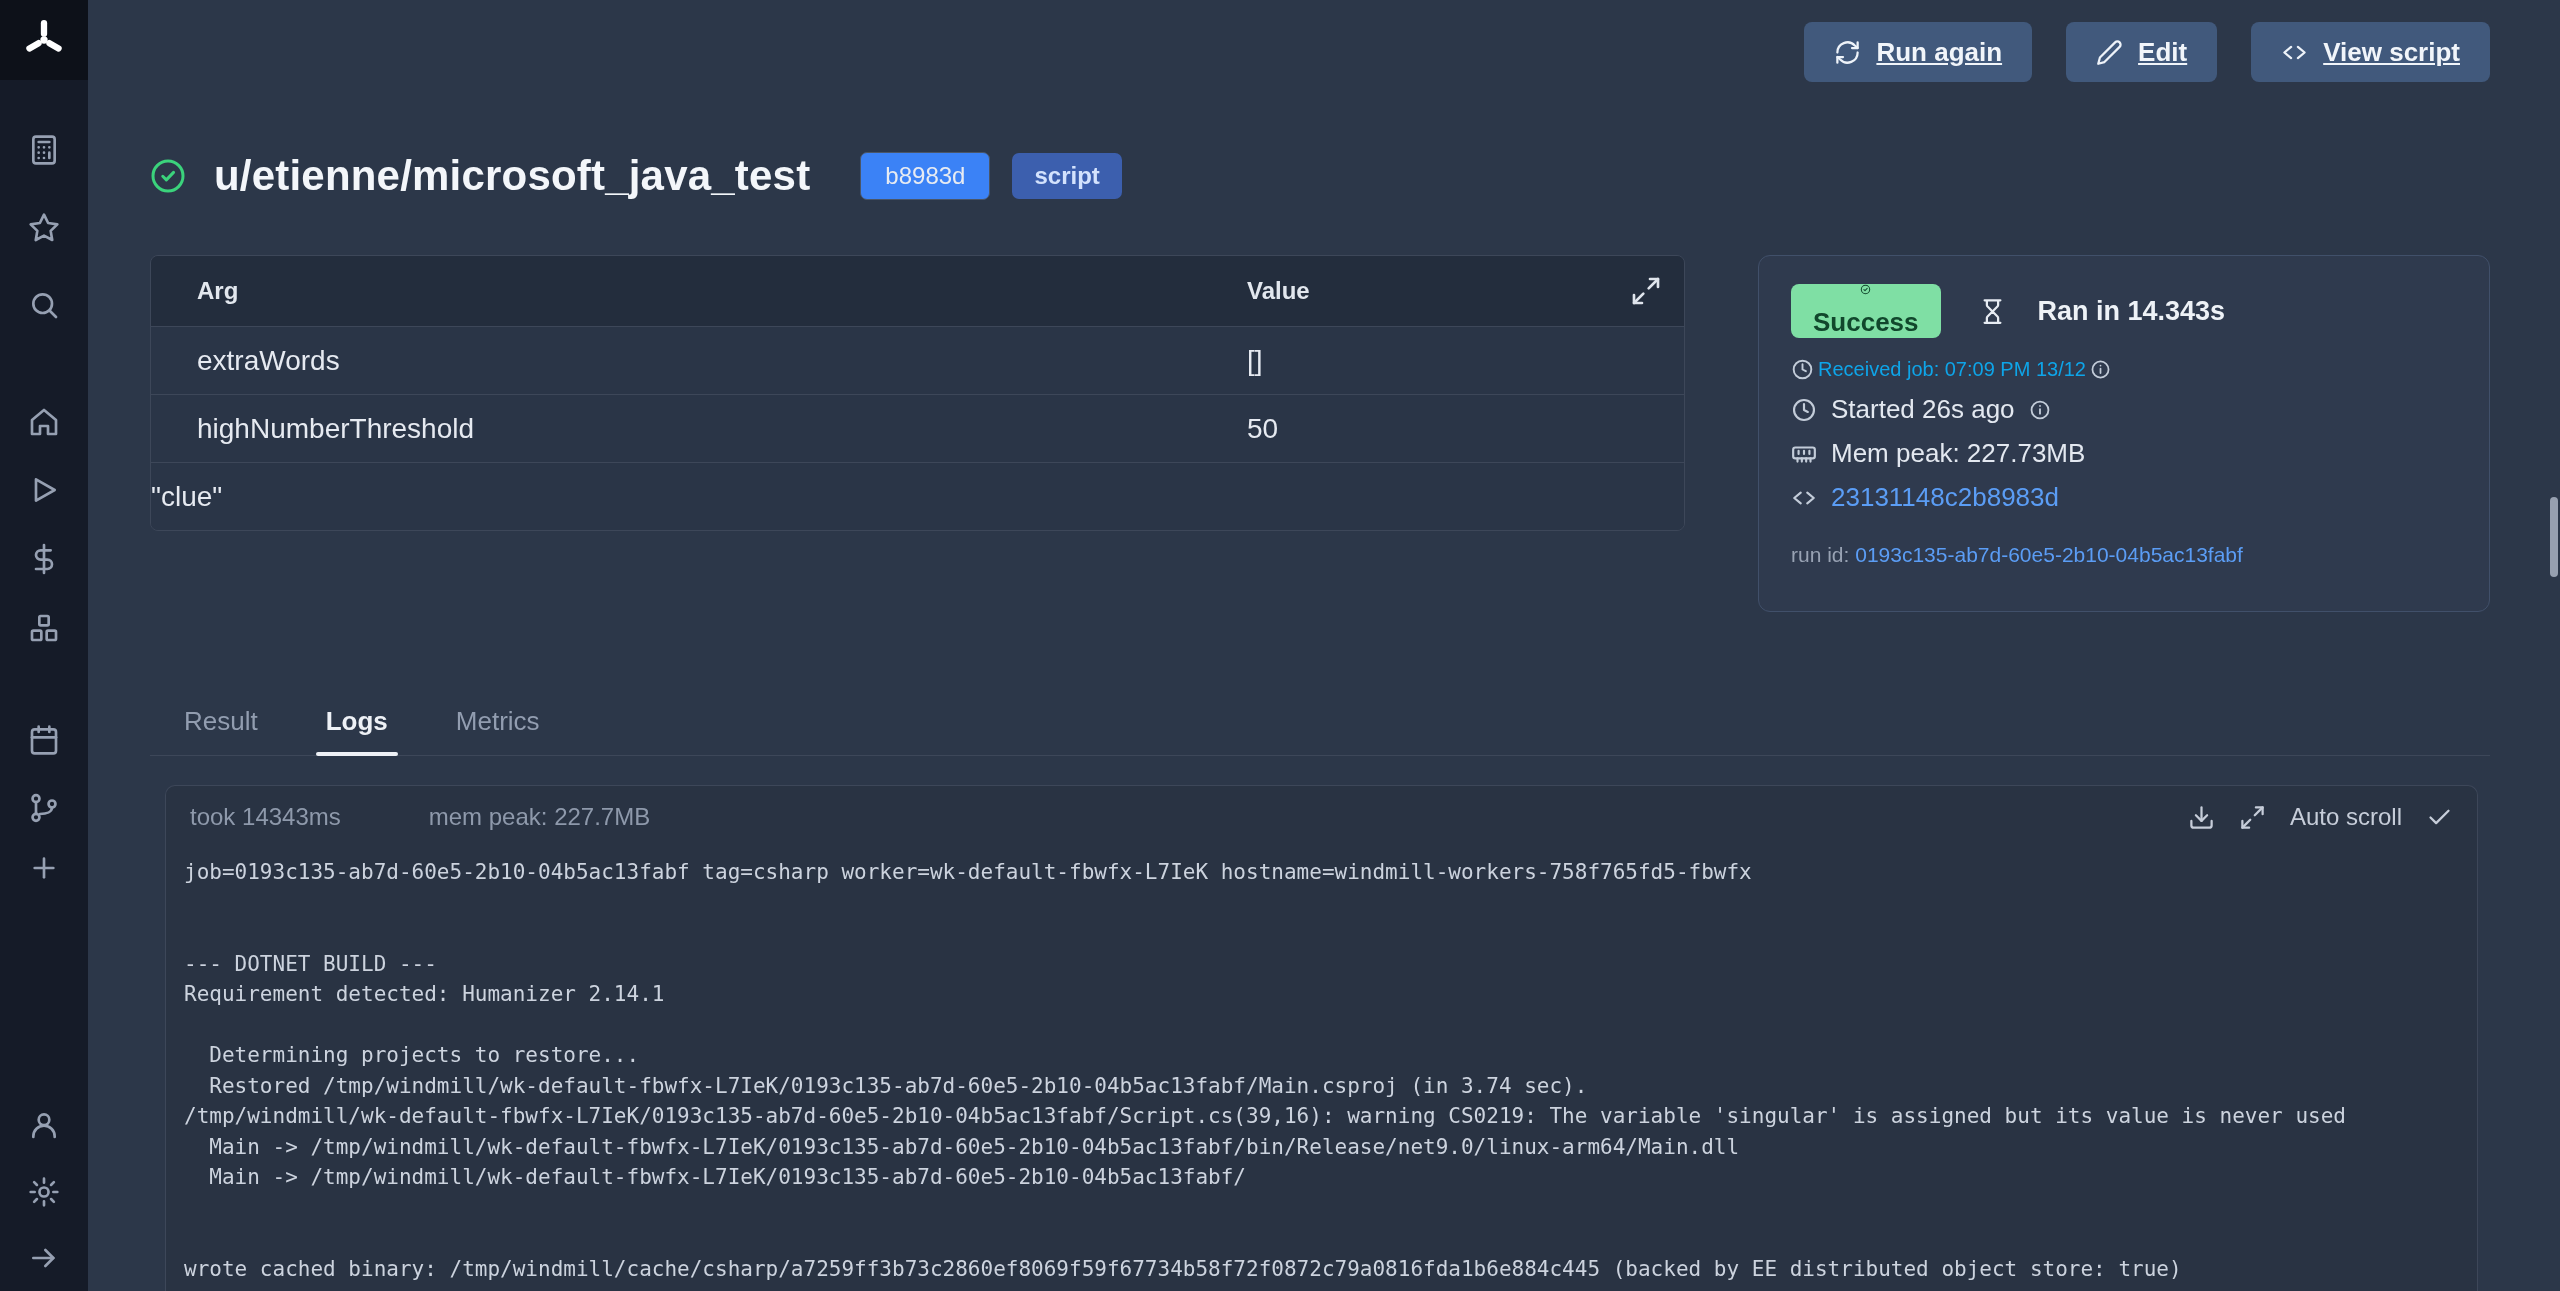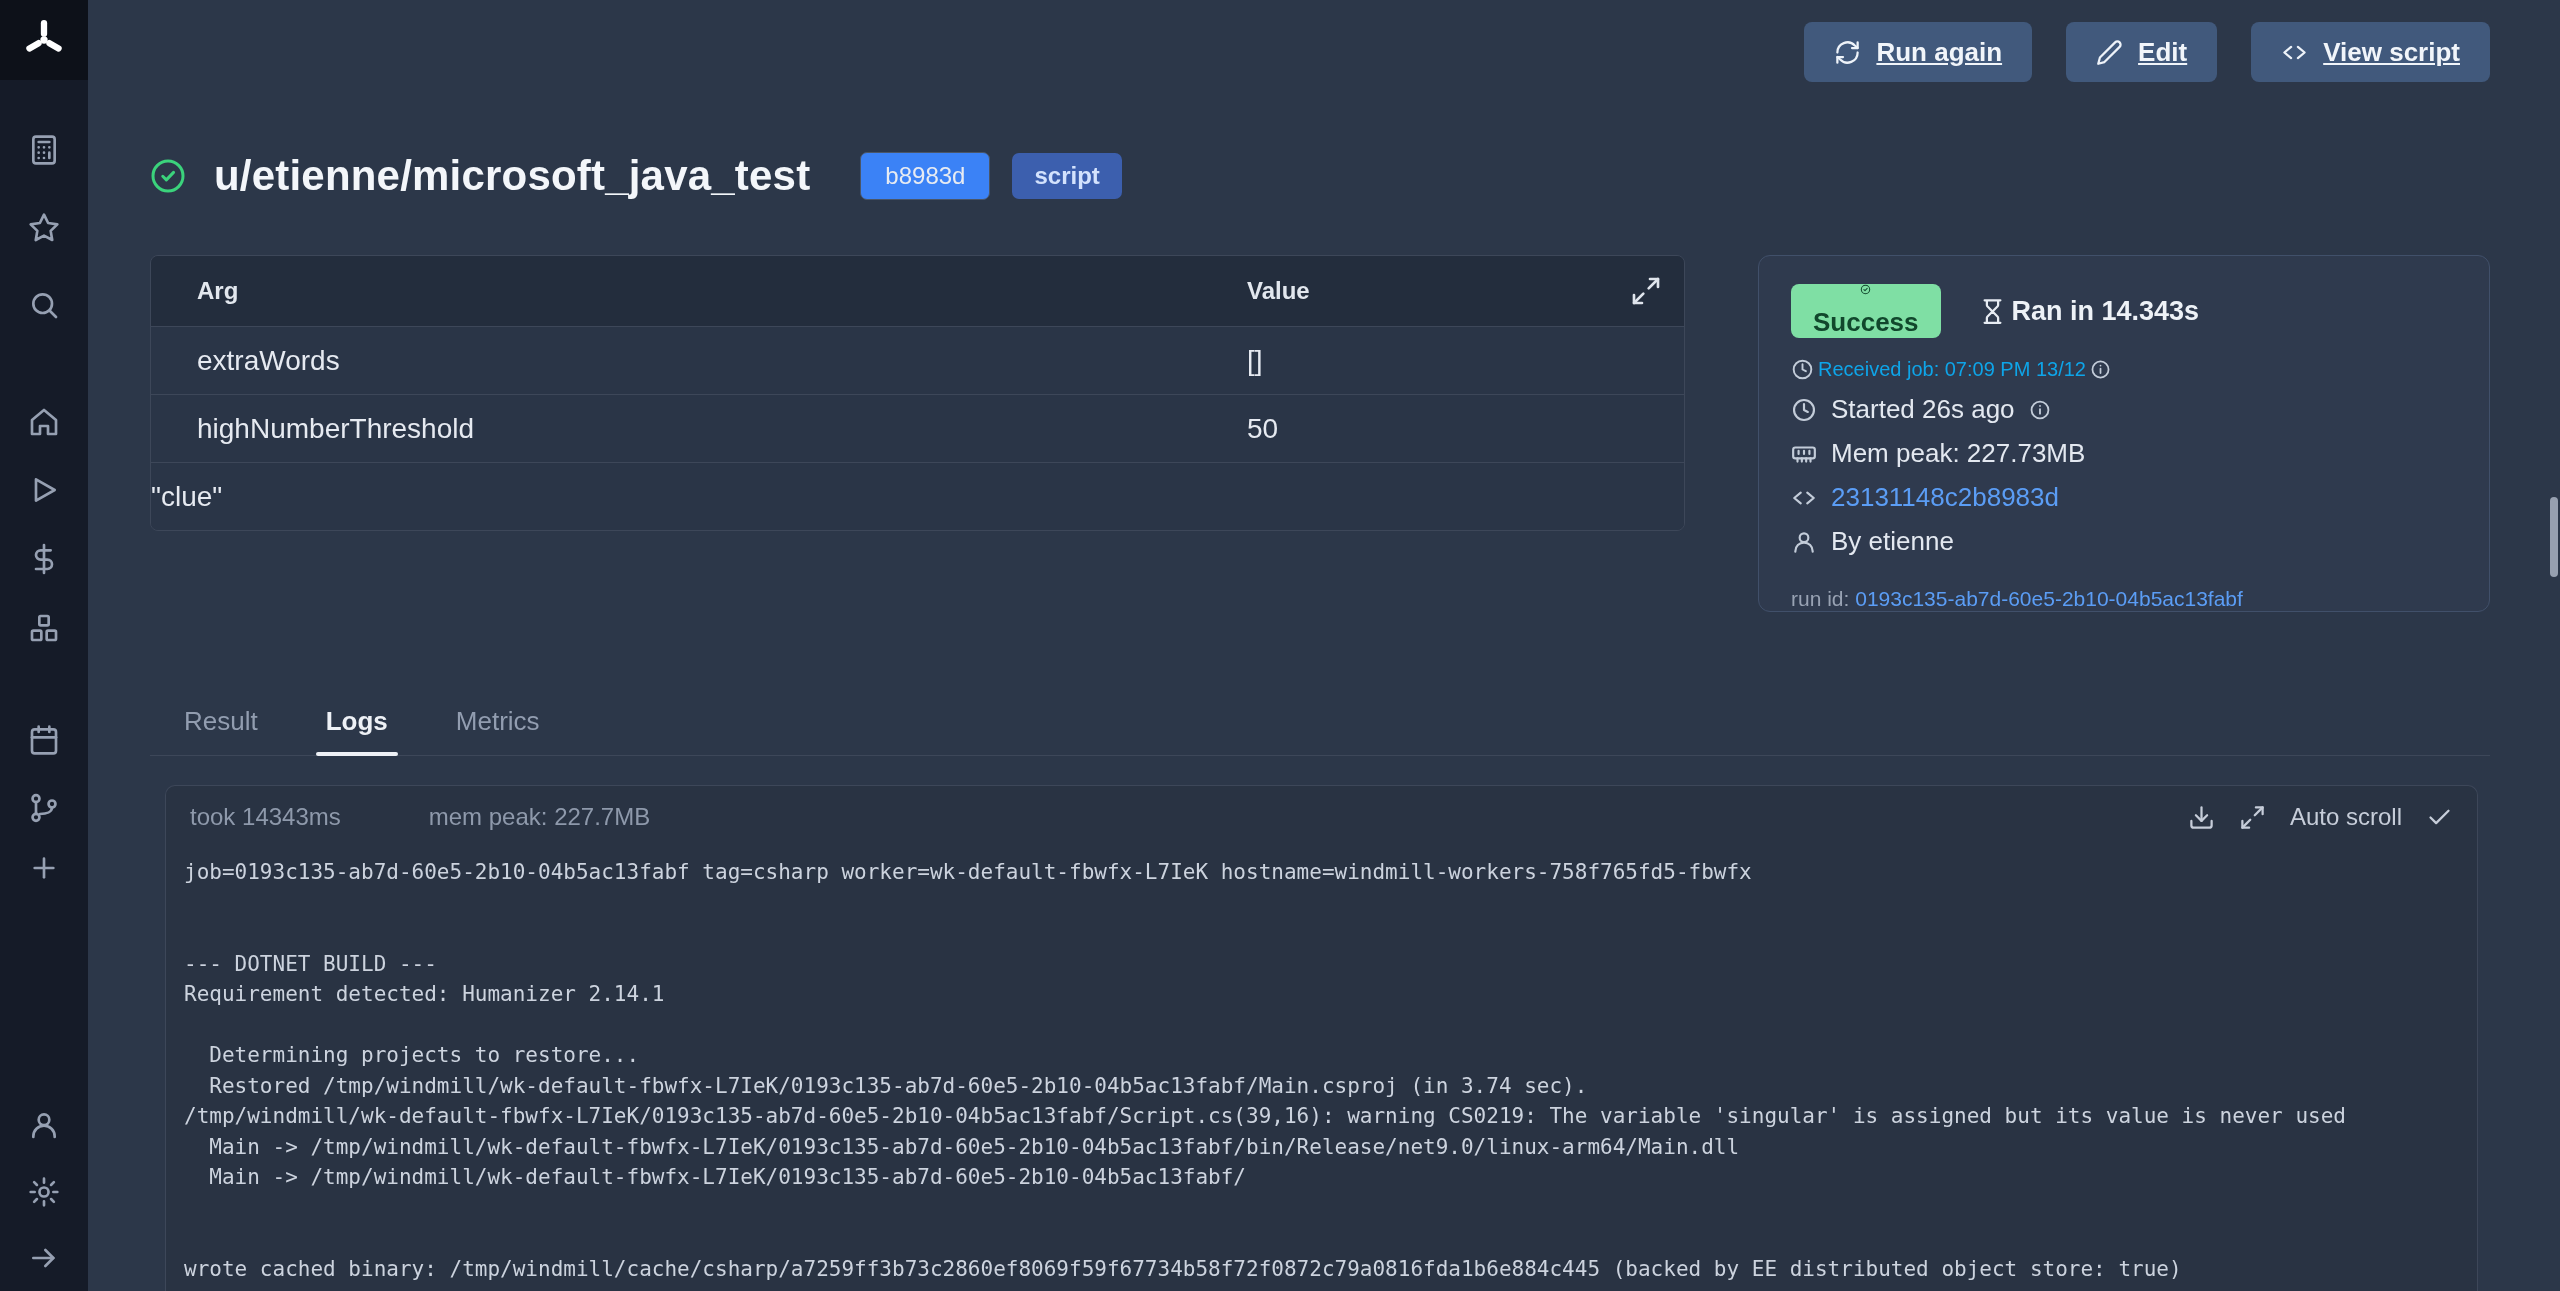--- a/index.html
+++ b/index.html
@@ -33,21 +33,21 @@
   .t-row  { position:relative; height:68px; background:#2a3547; border-top:1px solid #3d4759; display:flex; align-items:center; font-size:28px; color:#e6eaf1; }
   .c-arg  { width:1096px; padding-left:46px; }
   .expand-btn { position:absolute; right:22px; top:50%; transform:translateY(-50%); width:32px; height:32px; cursor:pointer; }
   .expand-btn svg, .icon24 svg { width:100%; height:100%; stroke:#dfe4ec; stroke-width:2; fill:none; stroke-linecap:round; stroke-linejoin:round; }
 
   
   .status-card { position:absolute; left:1758px; top:255px; width:732px; height:357px; background:#2f3a4e; border:1px solid #41506a; border-radius:12px; padding:28px 32px; }
   .status-top { display:flex; align-items:center; }
   .success-pill { display:inline-flex; align-items:center; gap:12px; height:54px; padding:0 22px; background:#7fdfa4; color:#11472c; font-size:26px; font-weight:700; border-radius:8px;flex-direction:column; }
   .success-pill svg { width:27px; height:27px; stroke:#11472c; stroke-width:2.2; fill:none; stroke-linecap:round; stroke-linejoin:round; }
-  .duration { display:inline-flex; align-items:center; gap:6px; margin-left:38px; font-size:27px; font-weight:600; color:#eef2f7; }
+  .duration { display:inline-flex; align-items:center; gap:32px; margin-left:38px; font-size:27px; font-weight:600; color:#eef2f7; }
   .duration svg { width:27px; height:27px; stroke:#e7ecf3; stroke-width:2; fill:none; stroke-linecap:round; stroke-linejoin:round; }
   .detail { display:flex; align-items:center; gap:14px; margin-top:13px; font-size:26px; color:#e3e8f0; }
   .detail svg { stroke:#c3ccd9; stroke-width:2; fill:none; stroke-linecap:round; stroke-linejoin:round; flex:none; }
   .detail.dim { margin-top:20px; gap:4px; font-size:20px; color:#0ea5e9; }
   .link { color:#5b9df5; text-decoration:none; cursor:pointer; }
   .runid-row { margin-top:30px; font-size:21px; color:#98a2b3; }
   .runid-row a { font-size:21px; }
 
   
   .tabs { position:absolute; left:150px; top:706px; width:2340px; border-bottom:1px solid #3d4759; display:flex; gap:56px; padding-left:28px; }
@@ -282,27 +282,20 @@
     </div>
 
     <div class="detail">
       <svg width="26" height="26" viewBox="0 0 24 24">
           <polyline points="15 17 21 12 15 7"></polyline>
           <polyline points="9 7 3 12 9 17"></polyline>
         </svg>
       <a class="link">23131148c2b8983d</a>
     </div>
 
-    <div class="detail">
-      <svg width="26" height="26" viewBox="0 0 24 24">
-          <circle cx="12" cy="8" r="4"></circle>
-          <path d="M4 21v-.5a8 8 0 0 1 16 0v.5"></path>
-        </svg>
-      <span>By etienne</span>
-    </div>
 
     <div class="runid-row">
       <span>run id:</span>
       <a class="link">0193c135-ab7d-60e5-2b10-04b5ac13fabf</a>
     </div>
   </div>
 
   <div class="tabs">
     <div class="tab">Result</div>
     <div class="tab active">Logs</div>

